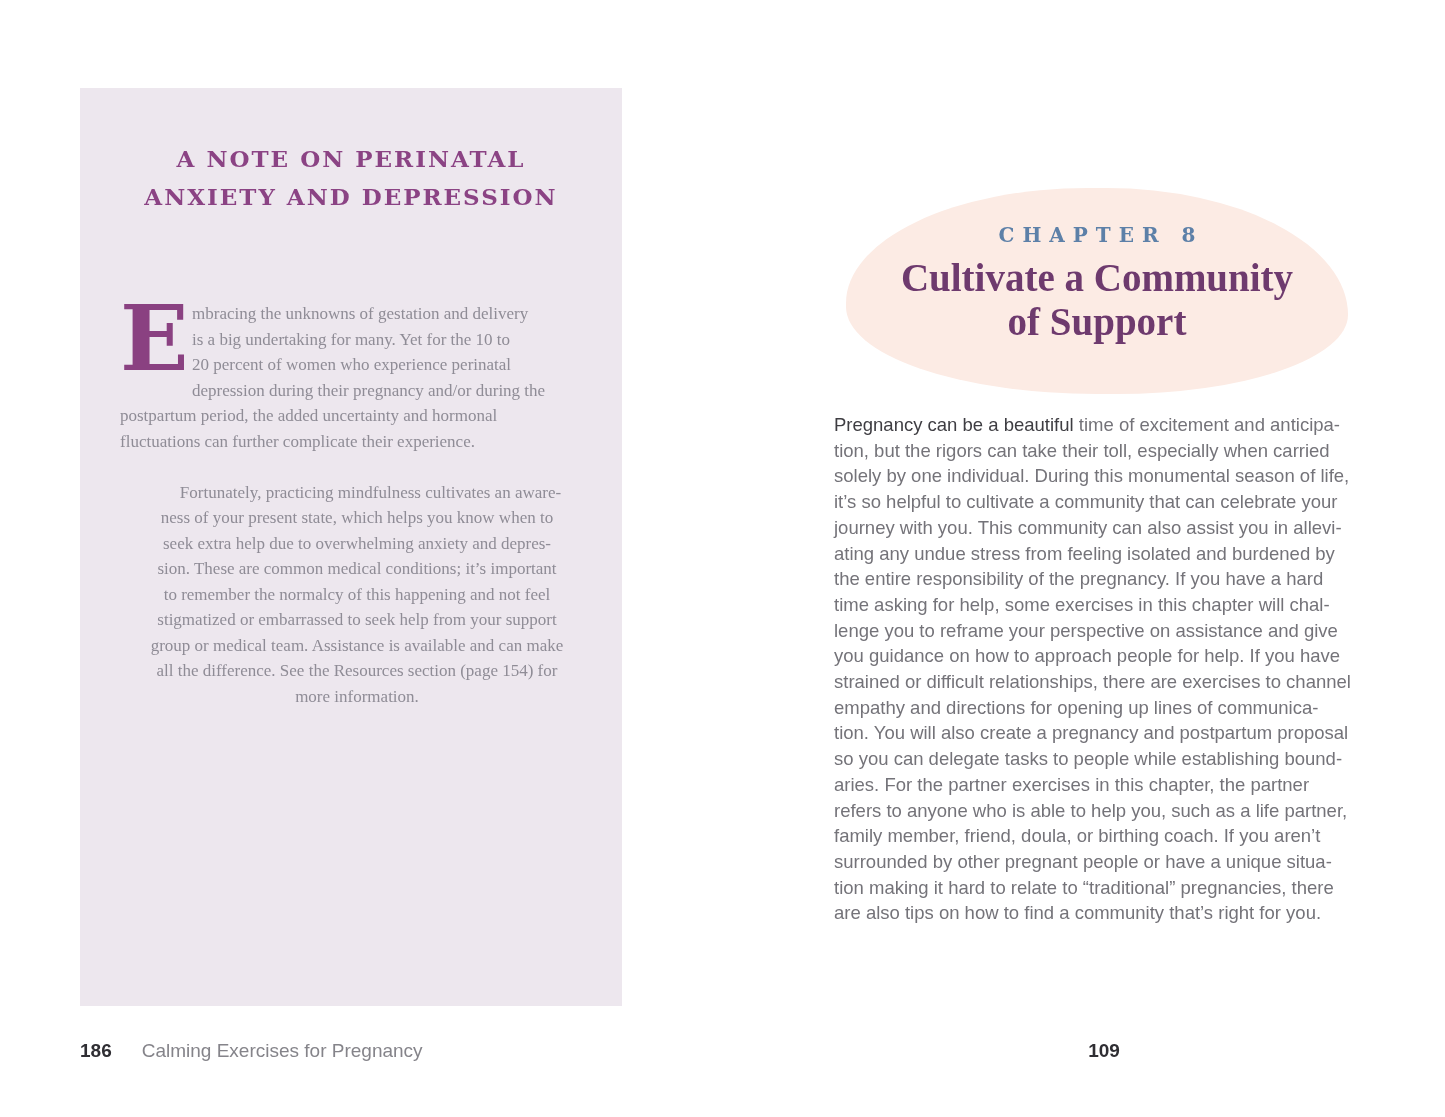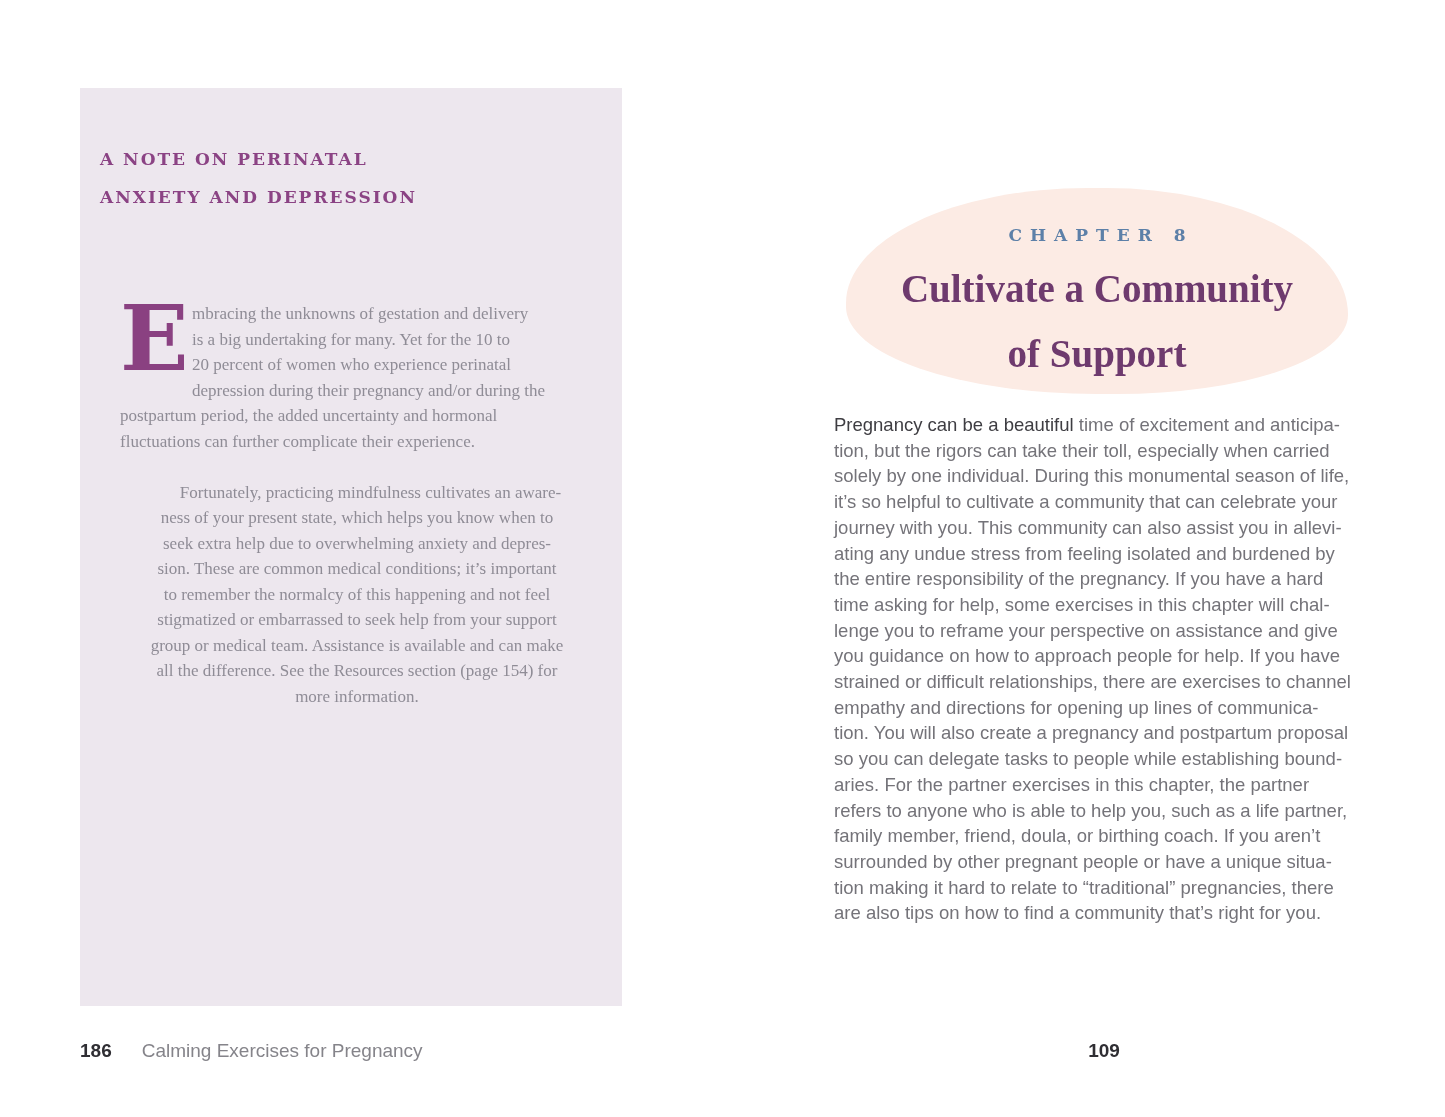--- a/index.html
+++ b/index.html
@@ -31,24 +31,24 @@
   .note-box {
     position: absolute;
     left: 80px;
     top: 88px;
     width: 542px;
     height: 918px;
     background: var(--note-box-bg);
   }
   .note-heading {
     margin: 52px 20px 0 20px;
-    text-align: left;
+    text-align: center;
     font-family: "DejaVu Serif", serif;
     font-weight: bold;
-    font-size: 17px;
+    font-size: 23px;
     line-height: 38px;
     letter-spacing: 2px;
     color: var(--heading-purple);
     white-space: pre-line;
   }
   .note-body {
     margin: 34px 28px 0 40px;
     font-family: "Liberation Serif", serif;
     font-size: 17px;
     line-height: 25.5px;
@@ -96,33 +96,33 @@
     width: 502px;
     height: 206px;
     background: var(--blob-pink);
     border-radius: 50% 50% 48% 52% / 58% 64% 40% 44%;
   }
   .chapter-label {
     margin-top: 34px;
     text-align: center;
     font-family: "DejaVu Serif", serif;
     font-weight: bold;
-    font-size: 17px;
+    font-size: 20px;
     line-height: 26px;
     letter-spacing: 8px;
     text-indent: 8px; 
     color: var(--chapter-blue);
   }
   .chapter-title {
     margin-top: 8px;
     text-align: center;
     font-family: "Liberation Serif", serif;
     font-weight: bold;
     font-size: 39px;
-    line-height: 65px;
+    line-height: 44px;
     color: var(--title-plum);
     white-space: pre-line;
   }
   .chapter-body {
     position: absolute;
     left: 834px;
     top: 412px;
     width: 578px;
     font-size: 18.5px;
     line-height: 25.7px;

